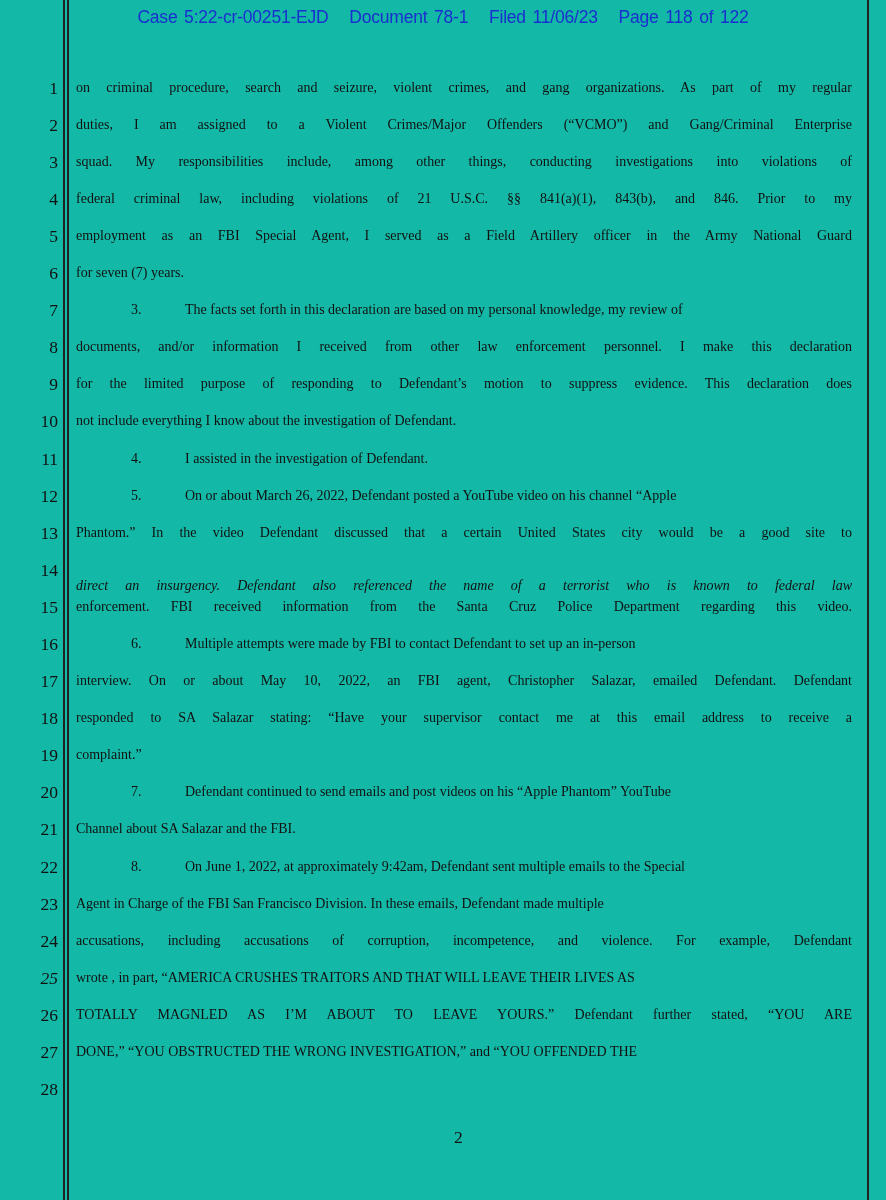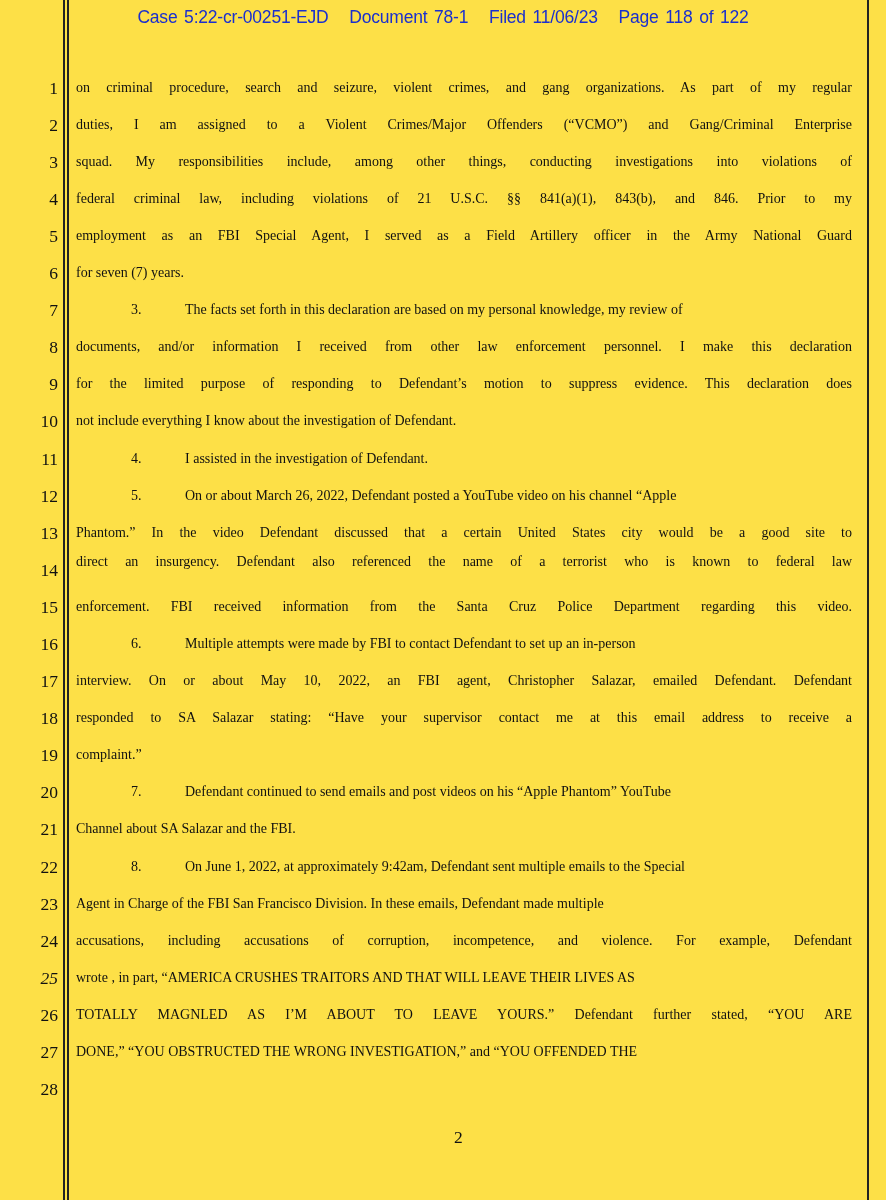--- a/index.html
+++ b/index.html
@@ -1,18 +1,18 @@
 <!DOCTYPE html>
 <html><head>
 <meta charset="utf-8">
 <style>
   html, body { margin:0; padding:0; background:#ffffff; }
   body { width:886px; height:1200px; position:relative; overflow:hidden;
          font-family:"Liberation Serif", "DejaVu Serif", serif; color:#111; }
-  .page { position:absolute; left:0; top:0; width:886px; height:1200px; background:#fde047; }
+  .page { position:absolute; left:0; top:0; width:886px; height:1200px; background:#14b8a6; }
   .rule-left-1 { position:absolute; left:63px; top:0; width:2px; height:1200px; background:#222; }
   .rule-left-2 { position:absolute; left:67px; top:0; width:2px; height:1200px; background:#222; }
   .rule-right { position:absolute; left:867px; top:0; width:2px; height:1200px; background:#222; }
   .header { position:absolute; left:0; top:7px; width:886px; text-align:center;
             font-family:"Liberation Sans", "DejaVu Sans", sans-serif; font-size:17.5px;
             color:#1a2fcf; letter-spacing:-0.2px; word-spacing:2px; }
   .header span { margin:0 7px; }
   .line-nums { position:absolute; left:0; top:0; width:58px; }
   .ln { position:absolute; right:0; width:58px; text-align:right; font-size:17.5px; line-height:22px; }
   .body-lines { position:absolute; left:76px; top:0; width:786px; }
@@ -74,21 +74,21 @@
       <div class="tl justify" style="top: 188px;"><span>federal criminal law, including violations of 21 U.S.C. §§ 841(a)(1), 843(b), and 846. Prior to my</span></div>
       <div class="tl justify" style="top: 225px;"><span>employment as an FBI Special Agent, I served as a Field Artillery officer in the Army National Guard</span></div>
       <div class="tl" style="top: 262px;"><span>for seven (7) years.</span></div>
       <div class="tl" style="top: 299px;"><span class="indent-num">3.</span><span>The facts set forth in this declaration are based on my personal knowledge, my review of</span></div>
       <div class="tl justify" style="top: 336px;"><span>documents, and/or information I received from other law enforcement personnel. I make this declaration</span></div>
       <div class="tl justify" style="top: 373px;"><span>for the limited purpose of responding to Defendant’s motion to suppress evidence. This declaration does</span></div>
       <div class="tl" style="top: 410px;"><span>not include everything I know about the investigation of Defendant.</span></div>
       <div class="tl" style="top: 448px;"><span class="indent-num">4.</span><span>I assisted in the investigation of Defendant.</span></div>
       <div class="tl" style="top: 485px;"><span class="indent-num">5.</span><span>On or about March 26, 2022, Defendant posted a YouTube video on his channel “Apple</span></div>
       <div class="tl justify" style="top: 522px;"><span>Phantom.” In the video Defendant discussed that a certain United States city would be a good site to</span></div>
-      <div class="tl justify" style="top: 551px;"><span>direct an insurgency. Defendant also referenced the name of a terrorist who is known to federal law</span></div>
+      <div class="tl justify" style="top: 575px; font-style: italic;"><span>direct an insurgency. Defendant also referenced the name of a terrorist who is known to federal law</span></div>
       <div class="tl justify" style="top: 596px;"><span>enforcement. FBI received information from the Santa Cruz Police Department regarding this video.</span></div>
       <div class="tl" style="top: 633px;"><span class="indent-num">6.</span><span>Multiple attempts were made by FBI to contact Defendant to set up an in-person</span></div>
       <div class="tl justify" style="top: 670px;"><span>interview. On or about May 10, 2022, an FBI agent, Christopher Salazar, emailed Defendant. Defendant</span></div>
       <div class="tl justify" style="top: 707px;"><span>responded to SA Salazar stating: “Have your supervisor contact me at this email address to receive a</span></div>
       <div class="tl" style="top: 744px;"><span>complaint.”</span></div>
       <div class="tl" style="top: 781px;"><span class="indent-num">7.</span><span>Defendant continued to send emails and post videos on his “Apple Phantom” YouTube</span></div>
       <div class="tl" style="top: 818px;"><span>Channel about SA Salazar and the FBI.</span></div>
       <div class="tl" style="top: 856px;"><span class="indent-num">8.</span><span>On June 1, 2022, at approximately 9:42am, Defendant sent multiple emails to the Special</span></div>
       <div class="tl" style="top: 893px;"><span>Agent in Charge of the FBI San Francisco Division. In these emails, Defendant made multiple</span></div>
       <div class="tl justify" style="top: 930px;"><span>accusations, including accusations of corruption, incompetence, and violence. For example, Defendant</span></div>

